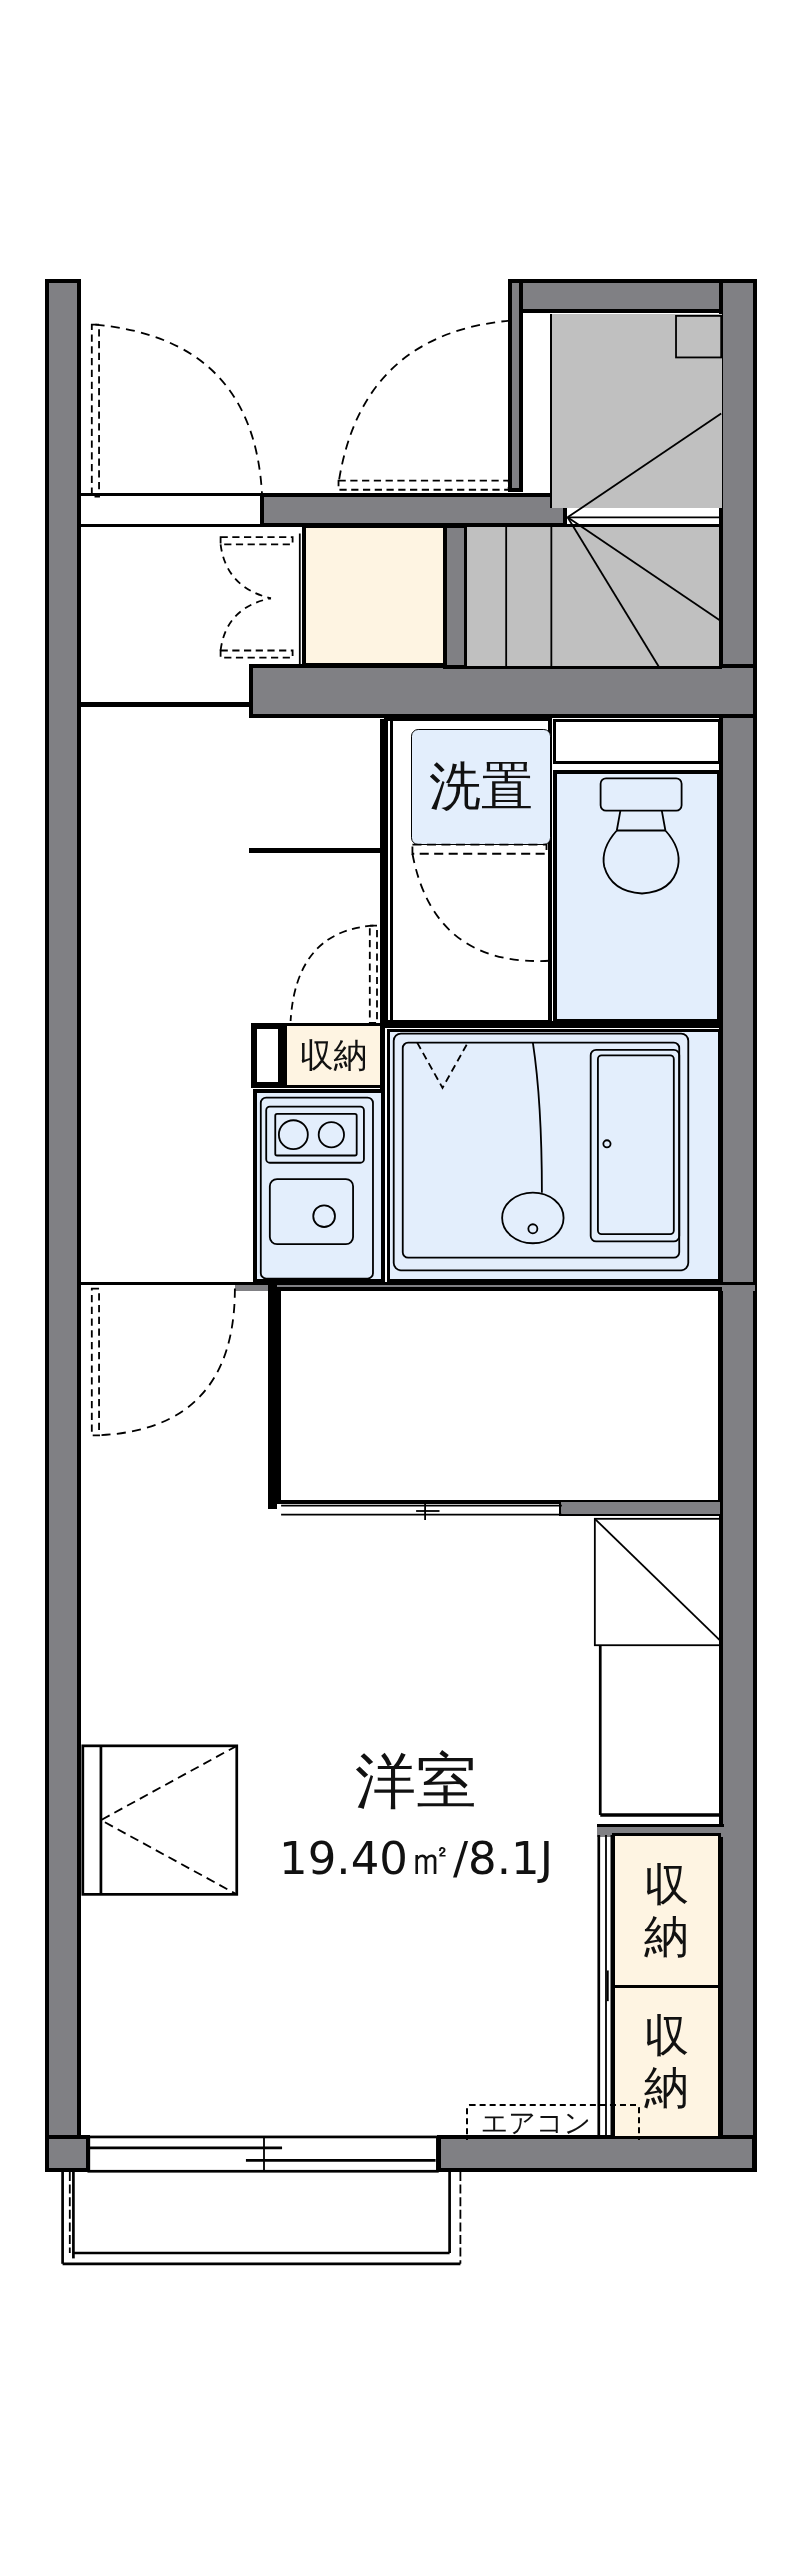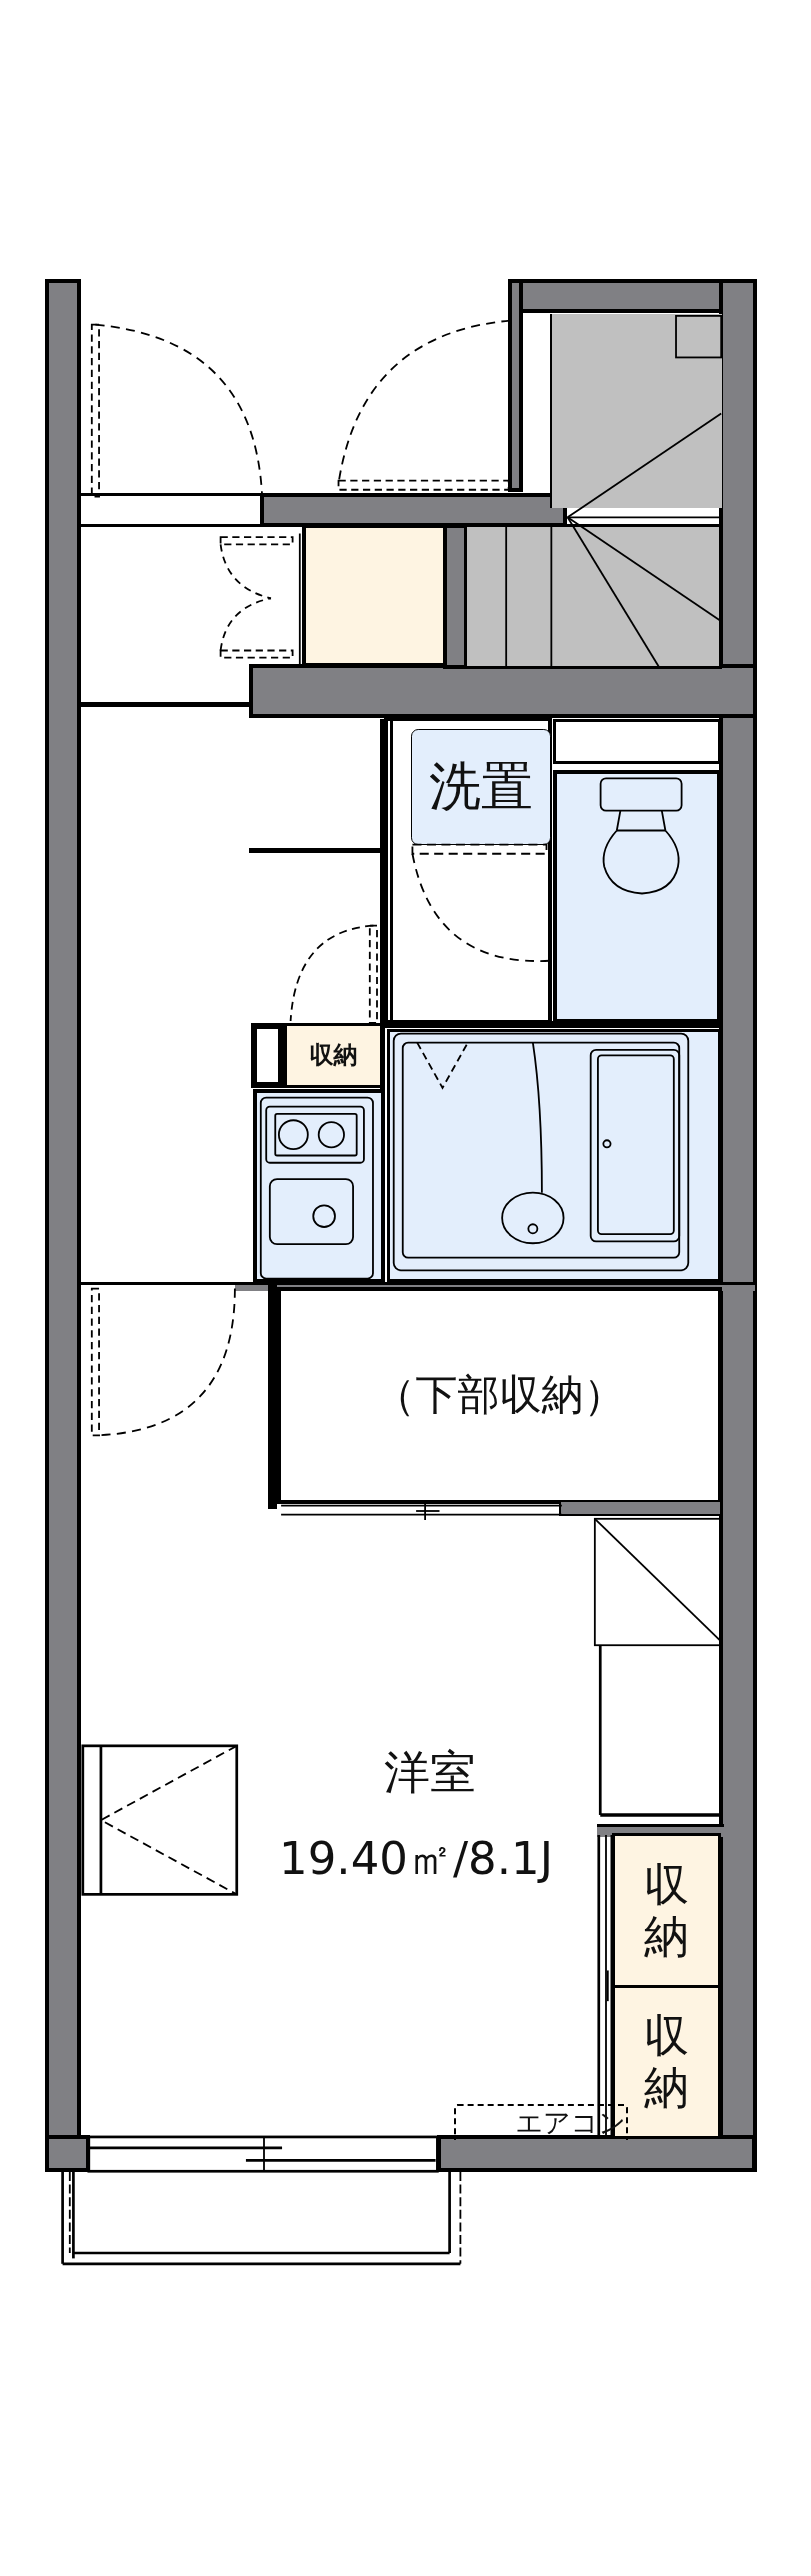--- a/index.html
+++ b/index.html
@@ -73,21 +73,21 @@
 <div class="abs line" style="left:380px;top:719px;width:5.4px;height:560px;"></div>
 <div class="abs line" style="left:390px;top:719px;width:2.7px;height:307px;"></div>
 
 <svg style="left:287px;top:922px;" width="99" height="108" viewBox="0 0 110 120">
   <rect x="92" y="4" width="8" height="108" fill="none" stroke="#000" stroke-width="2" stroke-dasharray="8,5"></rect>
   <path d="M96 4 Q10 10 4 110" fill="none" stroke="#000" stroke-width="2" stroke-dasharray="9,6"></path>
 </svg>
 
 <div class="abs room" style="left:251px;top:1023px;width:33px;height:65px;border-width:6.3px;"></div>
 <div class="abs room storage" style="left:284px;top:1023px;width:99px;height:65px;border-width:3.6px;display:flex;align-items:center;justify-content:center;">
-  <span class="label" style="font-size:24px;font-weight:bold;">収納</span>
+  <span class="label" style="font-size:34px;">収納</span>
 </div>
 
 <div class="abs room wet" style="left:253px;top:1089px;width:132px;height:194px;border-width:4.5px;"></div>
 <svg style="left:257px;top:1094px;" width="127" height="190" viewBox="0 0 140 210">
   <rect x="4" y="4" width="124" height="200" rx="6" fill="none" stroke="#000" stroke-width="2"></rect>
   <rect x="10" y="14" width="108" height="62" rx="4" fill="none" stroke="#000" stroke-width="2"></rect>
   <rect x="20" y="22" width="90" height="46" rx="2" fill="none" stroke="#000" stroke-width="2"></rect>
   <circle cx="40" cy="45" r="16" fill="none" stroke="#000" stroke-width="2"></circle>
   <circle cx="82" cy="45" r="14" fill="none" stroke="#000" stroke-width="2"></circle>
   <rect x="14" y="94" width="92" height="72" rx="8" fill="none" stroke="#000" stroke-width="2"></rect>
@@ -120,39 +120,38 @@
   <rect x="222" y="22" width="98" height="212" rx="6" fill="none" stroke="#000" stroke-width="2"></rect>
   <rect x="230" y="28" width="84" height="198" rx="4" fill="none" stroke="#000" stroke-width="2"></rect>
   <circle cx="240" cy="126" r="4" fill="none" stroke="#000" stroke-width="2"></circle>
   <path d="M158 14 Q168 80 168 180" fill="none" stroke="#000" stroke-width="2"></path>
   <ellipse cx="158" cy="208" rx="34" ry="28" fill="none" stroke="#000" stroke-width="2"></ellipse>
   <circle cx="158" cy="220" r="5" fill="none" stroke="#000" stroke-width="2"></circle>
 </svg>
 
 <div class="abs wall-nb" style="left:235px;top:1282px;width:520px;height:9px;border-top:3.6px solid #000;"></div>
 <div class="abs room" style="left:277px;top:1287px;width:445px;height:217px;border-width:4.5px;display:flex;flex-direction:column;align-items:center;justify-content:center;">
-  <span class="label" style="font-size:42px;">（下部収納）</span>
 </div>
 <div class="abs line" style="left:268px;top:1283px;width:9px;height:226px;"></div>
 <div class="abs wall" style="left:559px;top:1500px;width:163px;height:16.3px;border-width:2.7px;"></div>
 <svg style="left:277px;top:1502px;" width="289" height="18" viewBox="0 0 320 20">
   <line x1="4" y1="4" x2="316" y2="4" stroke="#000" stroke-width="2"></line>
   <line x1="4" y1="14" x2="316" y2="14" stroke="#000" stroke-width="2"></line>
   <line x1="164" y1="0" x2="164" y2="20" stroke="#000" stroke-width="2"></line>
   <line x1="154" y1="10" x2="180" y2="10" stroke="#000" stroke-width="2"></line>
 </svg>
 
 <div class="abs line" style="left:81px;top:1282px;width:154px;height:2.7px;"></div>
 <svg style="left:90px;top:1285px;" width="163" height="163" viewBox="0 0 180 180">
   <rect x="2" y="4" width="8" height="162" fill="none" stroke="#000" stroke-width="2" stroke-dasharray="8,5"></rect>
   <path d="M160 4 Q160 160 8 166" fill="none" stroke="#000" stroke-width="2" stroke-dasharray="10,7"></path>
 </svg>
 
 <div class="abs" style="left:81px;top:1517px;width:515px;height:618px;"></div>
-<div class="abs label" style="left:240px;top:1746px;width:380px;font-size:46px;">洋室</div>
+<div class="abs label" style="left:226px;top:1746px;width:380px;font-size:61px;">洋室</div>
 <div class="abs label" style="left:226px;top:1833px;width:380px;font-size:45px;">19.40㎡/8.1J</div>
 
 <svg style="left:81px;top:1744px;" width="163" height="154" viewBox="0 0 180 170">
   <rect x="2" y="2" width="170" height="164" fill="none" stroke="#000" stroke-width="3"></rect>
   <line x1="22" y1="2" x2="22" y2="166" stroke="#000" stroke-width="3"></line>
   <path d="M172 2 L22 84 L172 166" fill="none" stroke="#000" stroke-width="2" stroke-dasharray="10,6"></path>
 </svg>
 
 <svg style="left:593px;top:1517px;" width="131" height="307" viewBox="0 0 145 340">
   <rect x="2" y="2" width="140" height="140" fill="none" stroke="#000" stroke-width="2"></rect>
@@ -170,21 +169,21 @@
   <span class="label" style="font-size:45px;">収</span>
   <span class="label" style="font-size:45px;">納</span>
 </div>
 <svg style="left:595px;top:1835px;" width="22" height="307" viewBox="0 0 24 340">
   <line x1="4" y1="0" x2="4" y2="334" stroke="#000" stroke-width="3"></line>
   <line x1="12" y1="0" x2="12" y2="334" stroke="#000" stroke-width="2"></line>
   <line x1="18" y1="0" x2="18" y2="334" stroke="#000" stroke-width="2"></line>
   <line x1="14" y1="150" x2="14" y2="184" stroke="#000" stroke-width="2"></line>
 </svg>
 
-<div class="abs" style="left:454px;top:2104px;width:174px;height:36px;border:2.7px dashed #000;border-bottom:none;border-radius:3.6px 3.6px 0 0;display:flex;align-items:center;justify-content:flex-end;padding-left:12.7px;">
+<div class="abs" style="left:466px;top:2104px;width:174px;height:36px;border:2.7px dashed #000;border-bottom:none;border-radius:3.6px 3.6px 0 0;display:flex;align-items:center;justify-content:flex-start;padding-left:12.7px;">
   <span class="label" style="font-size:27px;">エアコン</span>
 </div>
 
 <svg style="left:87px;top:2135px;" width="354" height="40" viewBox="0 0 392 44">
   <rect x="2" y="2" width="386" height="38" fill="none" stroke="#000" stroke-width="3"></rect>
   <line x1="2" y1="14" x2="216" y2="14" stroke="#000" stroke-width="3"></line>
   <line x1="176" y1="28" x2="386" y2="28" stroke="#000" stroke-width="3"></line>
   <line x1="196" y1="2" x2="196" y2="40" stroke="#000" stroke-width="2"></line>
 </svg>
 <svg style="left:58px;top:2172px;" width="416" height="99" viewBox="0 0 460 110">

